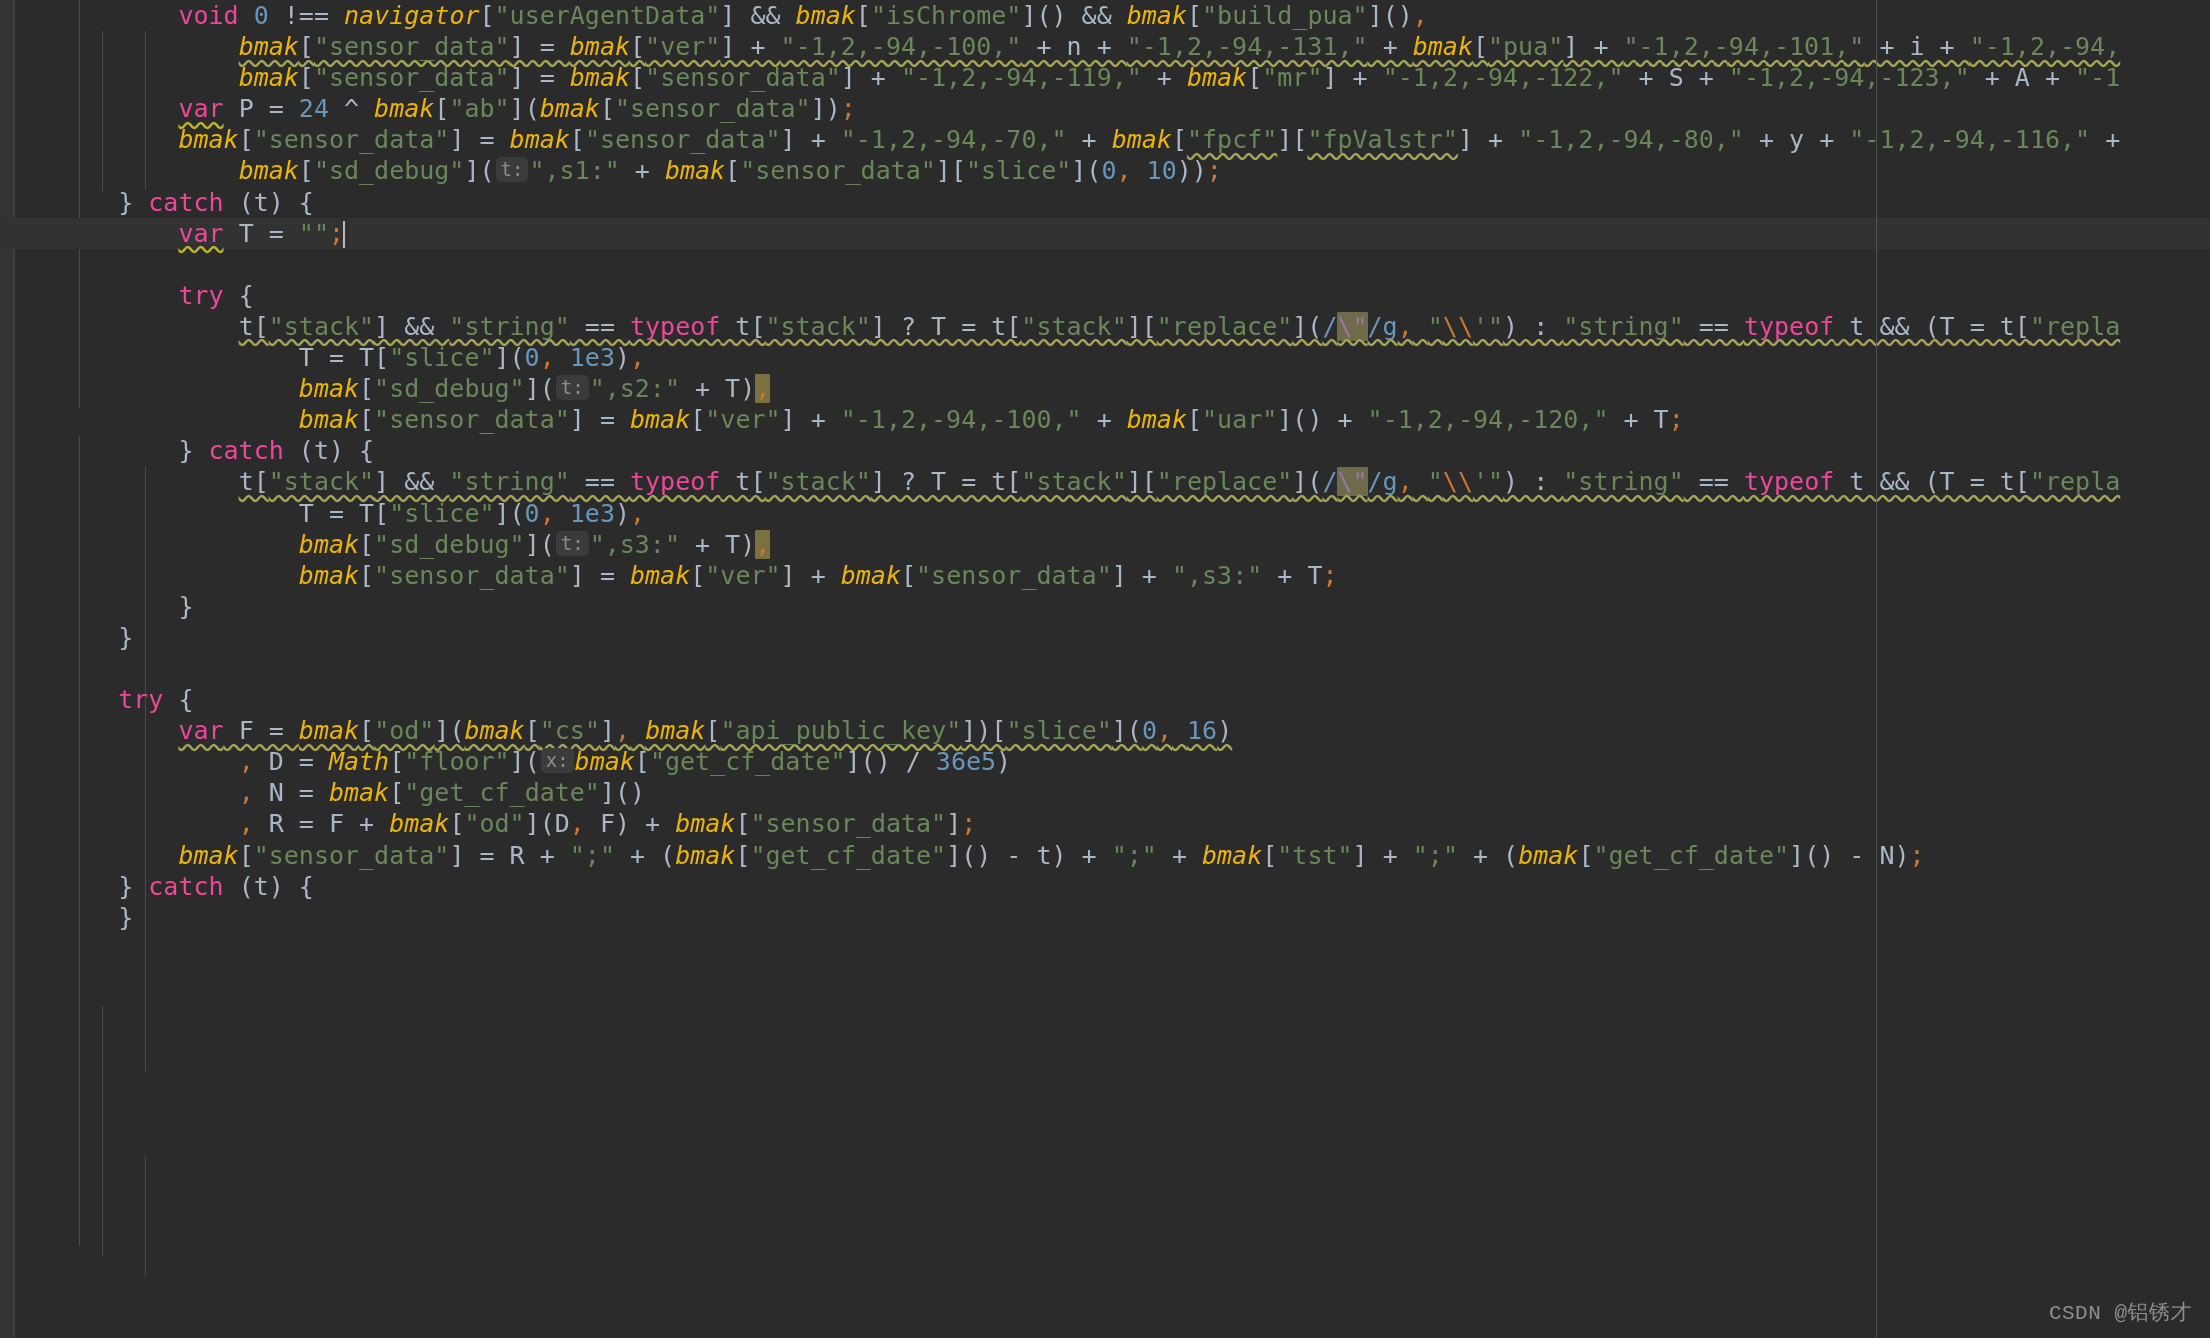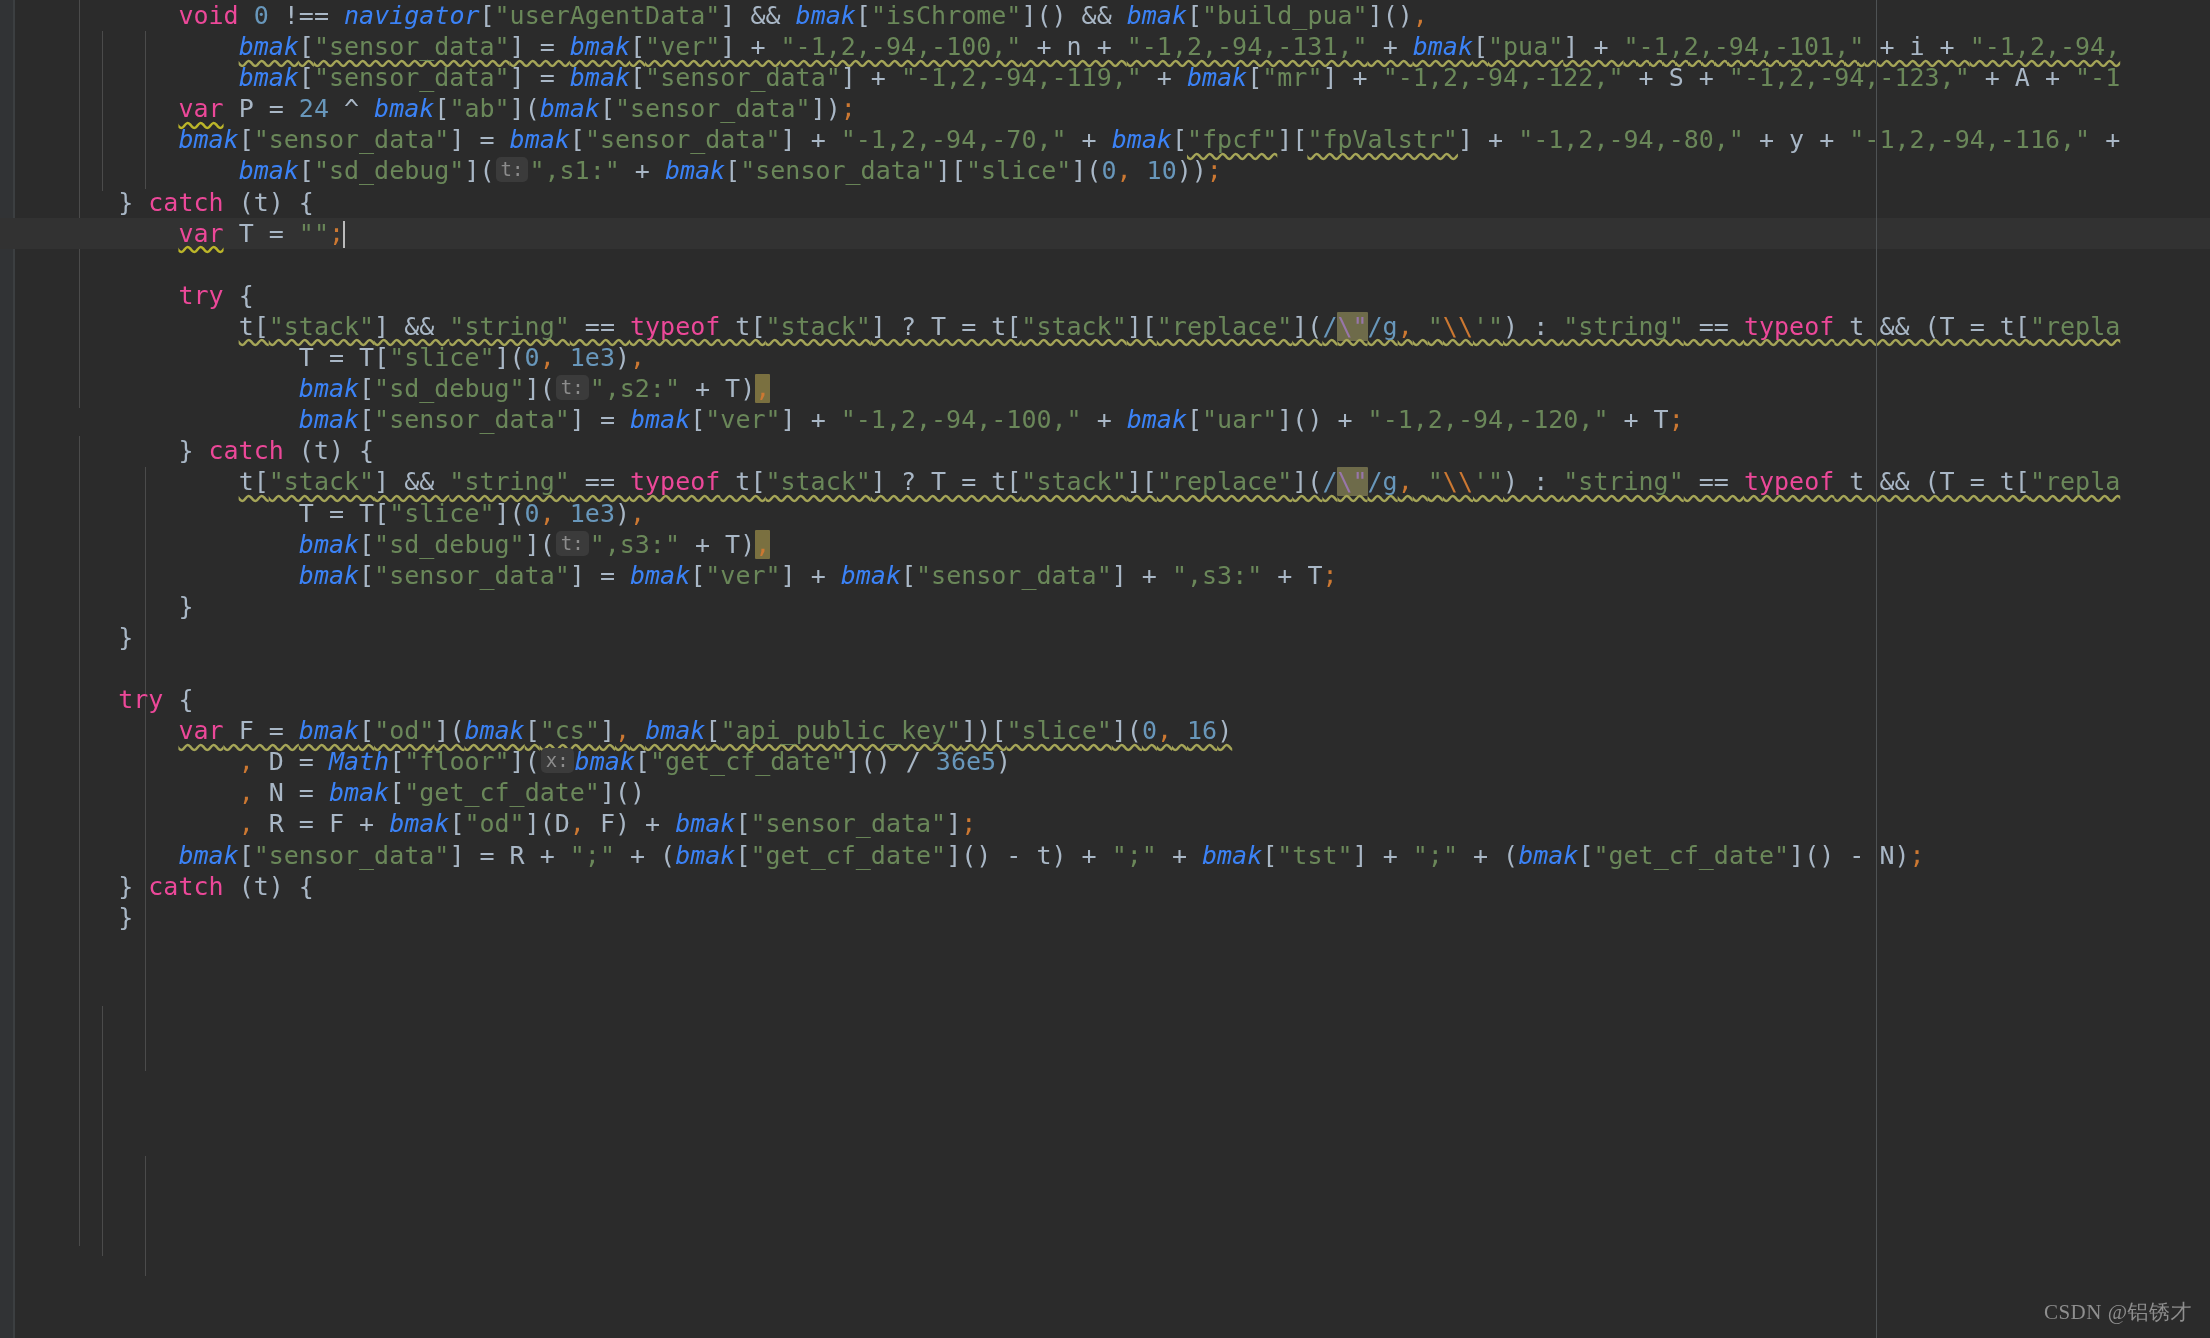--- a/index.html
+++ b/index.html
@@ -77,21 +77,21 @@
     height: 1338px;
     background: #4e5254;
     z-index: 1;
   }
 
   
   .kw   { color: #ec4899; }                 
   .num  { color: #6897bb; }                 
   .str  { color: #6a8759; }                 
   .id   { color: #a9b7c6; }                 
-  .fn   { color: #3b82f6; font-style: italic; }
+  .fn   { color: #eab308; font-style: italic; }
   .comma{ color: #cc7832; }
   .regx { color: #6897bb; }
   .esc  { color: #9876aa; }
 
   
   .wavy {
     text-decoration: underline wavy #a5a557;
     text-decoration-skip-ink: none;
     text-underline-offset: 4px;
   }
@@ -133,21 +133,21 @@
     vertical-align: -6px;
     margin-left: -1px;
   }
 
   
   .watermark {
     position: absolute;
     right: 18px;
     bottom: 12px;
     color: #8e8e8e;
-    font-family: Liberation Serif, serif;
+    font-family: Liberation Mono, monospace;
     font-size: 21px;
     letter-spacing: 0.5px;
     z-index: 5;
   }
 </style>
 </head>
 <body>
 
 <div id="root">
 

